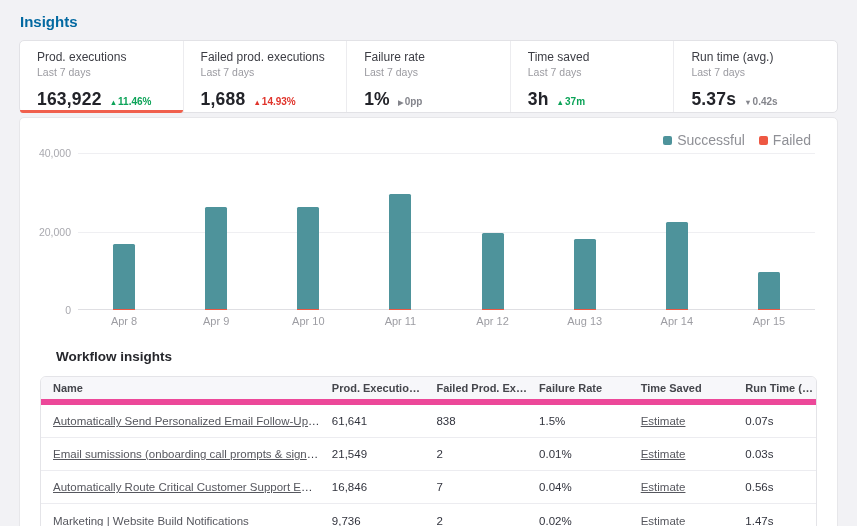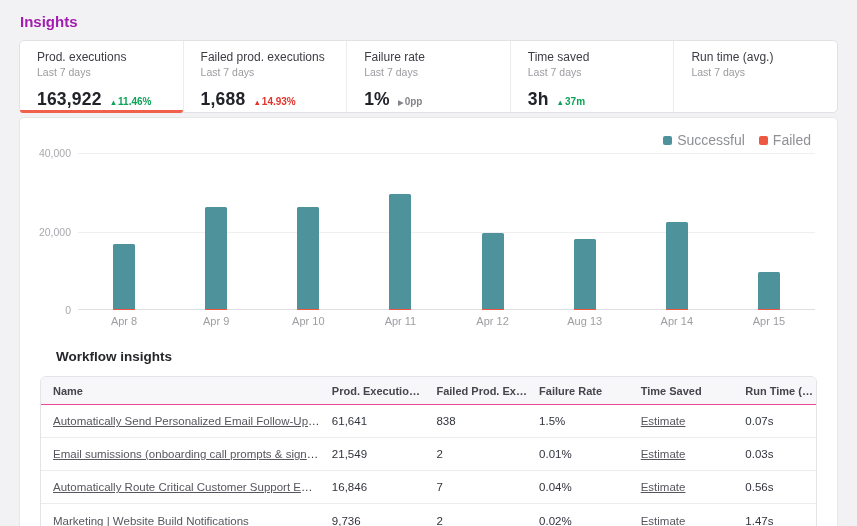--- a/index.html
+++ b/index.html
@@ -1,20 +1,20 @@
 <!DOCTYPE html>
 <html><head>
 <meta charset="utf-8">
 <style>
   * { margin:0; padding:0; box-sizing:border-box; }
   html,body { width:857px; height:526px; overflow:hidden; background:#f2f2f5;
     font-family:"Liberation Sans","DejaVu Sans",sans-serif; }
   .page { width:857px; height:526px; position:relative; }
 
-  .page-title { font-size:15px; font-weight:700; color:#a21caf; padding:13px 0 10px 20px; }
+  .page-title { font-size:15px; font-weight:700; color:#0369a1; padding:13px 0 10px 20px; }
 
   
   .cards-panel { margin:0 19px; background:#fff; border:1px solid #e2e2e6; border-radius:5px;
     display:flex; height:73px; }
   .stat-card { flex:1; padding:9px 0 0 17px; position:relative; cursor:pointer; }
   .stat-card + .stat-card { border-left:1px solid #ececef; }
   .stat-label { font-size:12px; color:#3c3d44; font-weight:500; line-height:15px; }
   .stat-period { font-size:10.5px; color:#9b9ba1; line-height:14px; }
   .stat-value-row { display:flex; align-items:baseline; gap:8px; margin-top:10px; }
   .stat-value { font-size:17.5px; font-weight:700; color:#222329; letter-spacing:.2px; }
@@ -45,21 +45,21 @@
   .bar-stack { width:22px; display:flex; flex-direction:column; }
   .bar-success { background:#4e939b; border-radius:1.5px 1.5px 0 0; }
   .bar-failed { background:#ee5843; }
   .xlabels { display:flex; margin:5px 22px 0 58px; }
   .xlabel { flex:1; text-align:center; font-size:11px; color:#9d9da3; }
 
   
   .section-heading { font-size:13.5px; font-weight:700; color:#26272c; margin:22px 0 0 36px; }
   .table-box { margin:12px 20px 0 20px; border:1px solid #e4e4e8; border-radius:6px; overflow:hidden; background:#fff; }
   .t-row { display:flex; align-items:center; }
-  .t-head { background:#f7f7fa; height:28px; border-bottom:1px solid #ec4899; }
+  .t-head { background:#f7f7fa; height:28px; border-bottom:6px solid #ec4899; }
   .t-head .cell { font-size:11px; font-weight:600; color:#45464c; cursor:pointer; }
   .t-body-row { height:33px; border-bottom:1px solid #ececf0; background:#fff; }
   .t-body-row:last-child { border-bottom:none; }
   .cell { padding-left:12px; white-space:nowrap; overflow:hidden; text-overflow:ellipsis; }
   .c0 { width:280px; } .c1 { width:105px; } .c2 { width:103px; }
   .c3 { width:102px; } .c4 { width:105px; } .c5 { width:83px; }
   .t-body-row .cell { font-size:11.5px; color:#31333d; }
   .name-link, .estimate-link { color:#56575e; text-decoration:underline; cursor:pointer; }
   .sort-icon { font-size:10px; color:#45464c; margin-left:1px; }
 </style>
@@ -100,20 +100,24 @@
       <div class="stat-label">Time saved</div>
       <div class="stat-period">Last 7 days</div>
       <div class="stat-value-row">
         <span class="stat-value">3h</span>
         <span class="stat-delta delta-good"><span class="arr">▲</span><span>37m</span></span>
       </div>
     </div>
     <div class="stat-card">
       <div class="stat-label">Run time (avg.)</div>
       <div class="stat-period">Last 7 days</div>
+      <div class="stat-value-row">
+        <span class="stat-value">5.37s</span>
+        <span class="stat-delta delta-neutral"><span class="arr">▼</span><span>0.42s</span></span>
+      </div>
     </div>
   </div>
 
   <div class="main-panel">
 
     <div class="legend-row">
       <span class="legend-item">
         <span class="legend-swatch sw-success" style="background: rgb(78, 147, 155);"></span>
         <span>Successful</span>
       </span>

